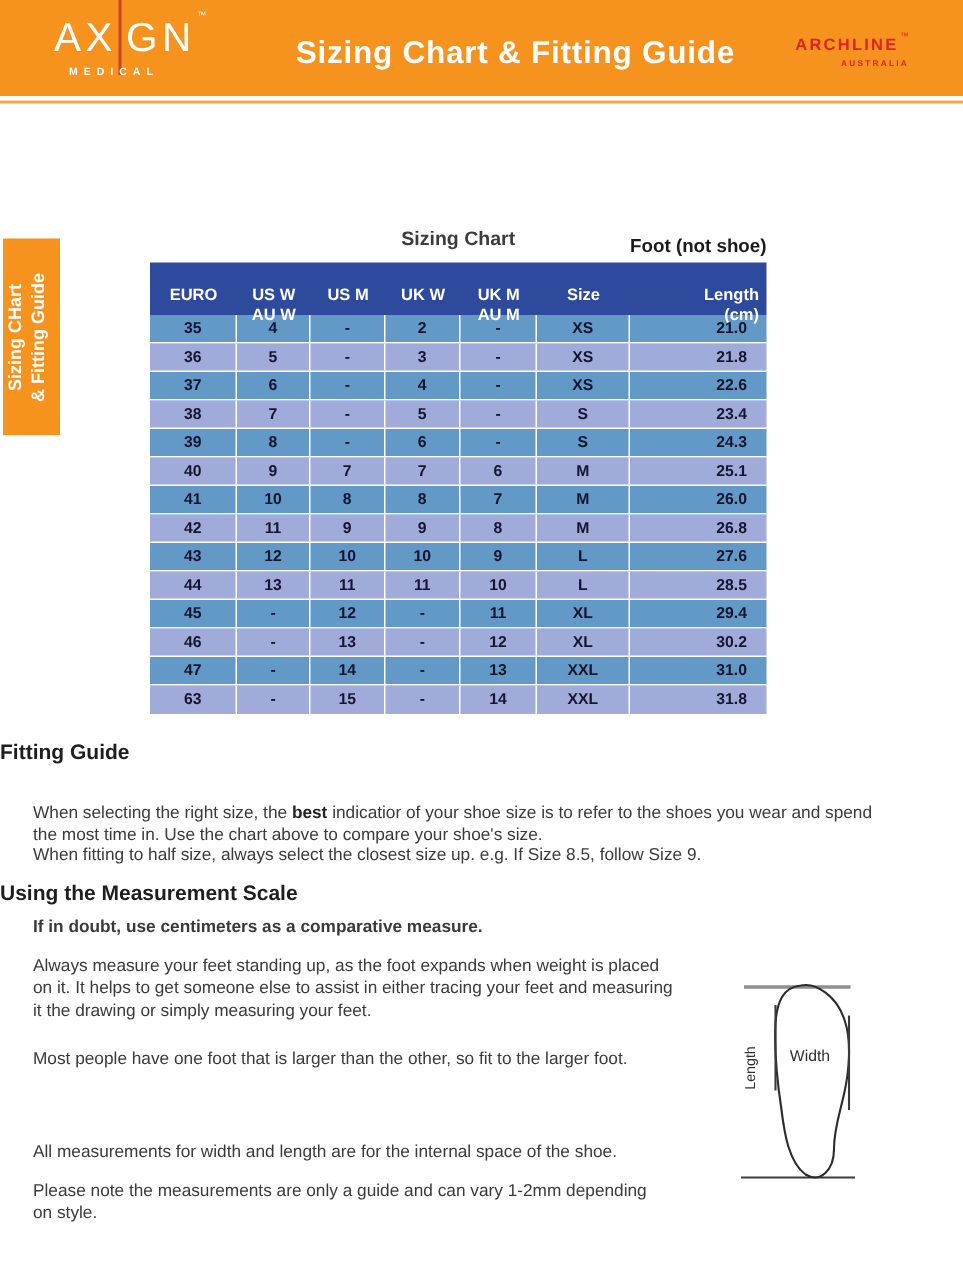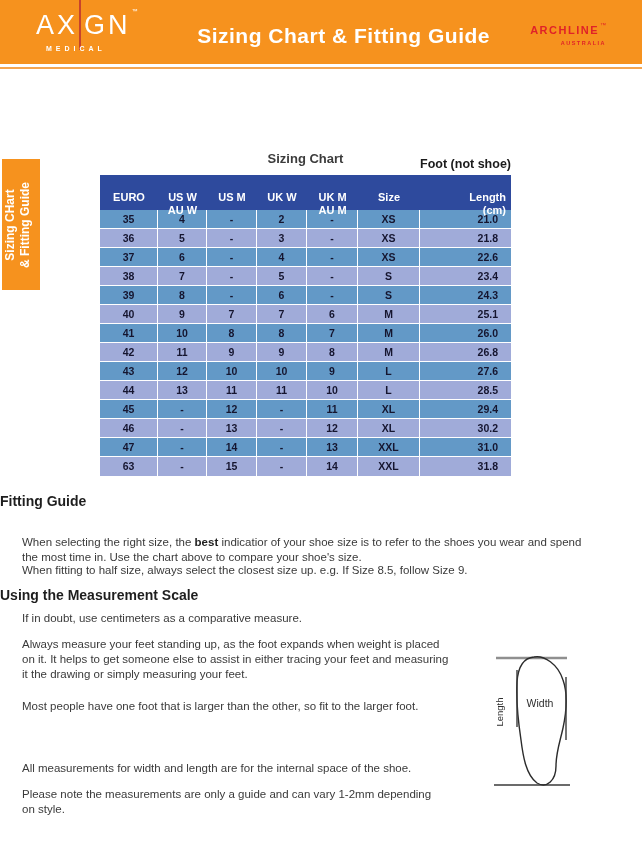--- a/index.html
+++ b/index.html
@@ -83,21 +83,21 @@
   }
   #fitting-heading { top:493px; }
   #measure-heading { top:587px; }
   .para {
     position:absolute; left:22px; width:606px;
     font-size:11.5px; line-height:15px; color:var(--bodytext,#3A3A3A);
     white-space:pre-line;
   }
   #para-select { top:521px;margin-top:14px; }
   #para-half   { top:563px; }
-  #para-doubt  { top:611px; }
+  #para-doubt  { top:611px;font-weight:bold; }
   #para-stand  { top:637px; width:470px; }
   #para-most   { top:699px; }
   #para-all    { top:761px; width:470px; }
   #para-note   { top:787px; width:470px; }
   .para b { font-weight:bold; color:#222; }
 
   
   .foot-diagram { position:absolute; left:492px; top:648px; width:132px; height:145px; }
   .foot-diagram text {
     font-family:"Liberation Sans", sans-serif; fill:#2e2e2e; font-size:10.5px;

